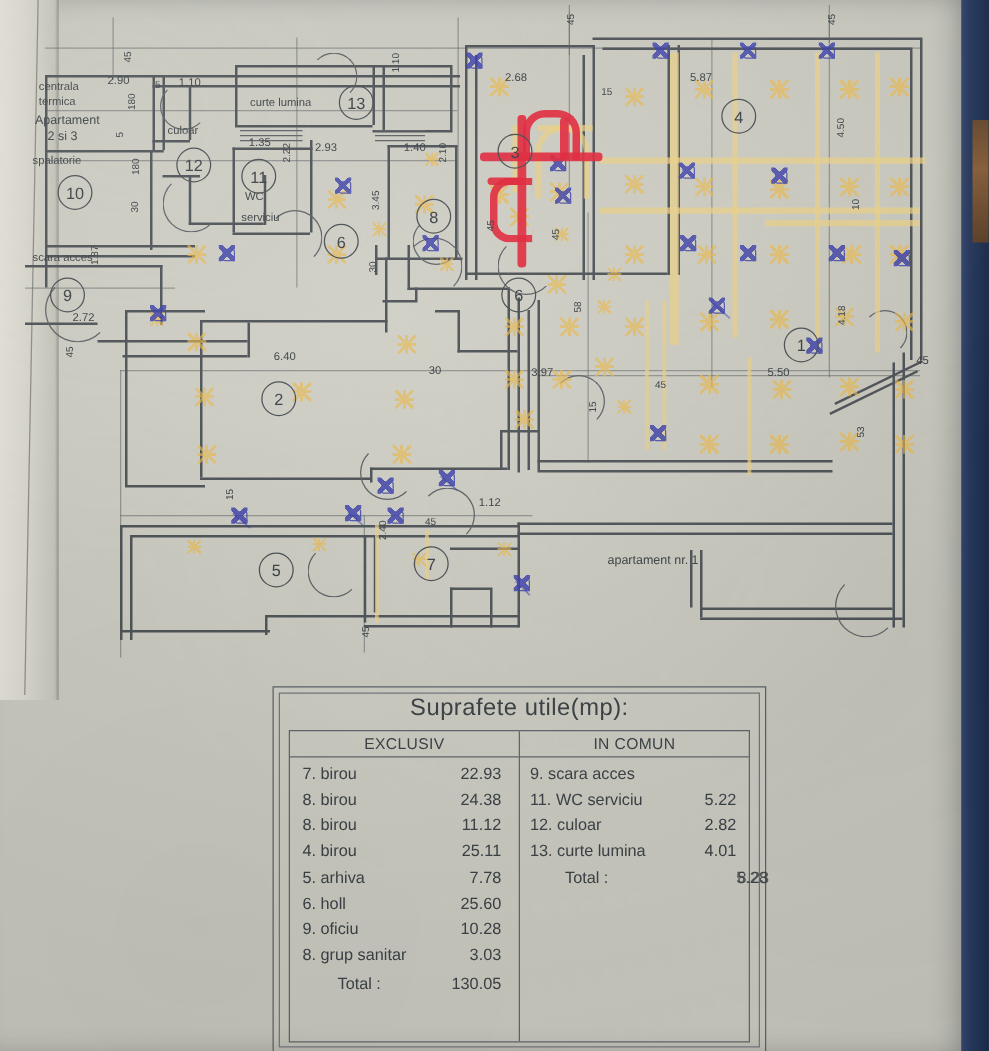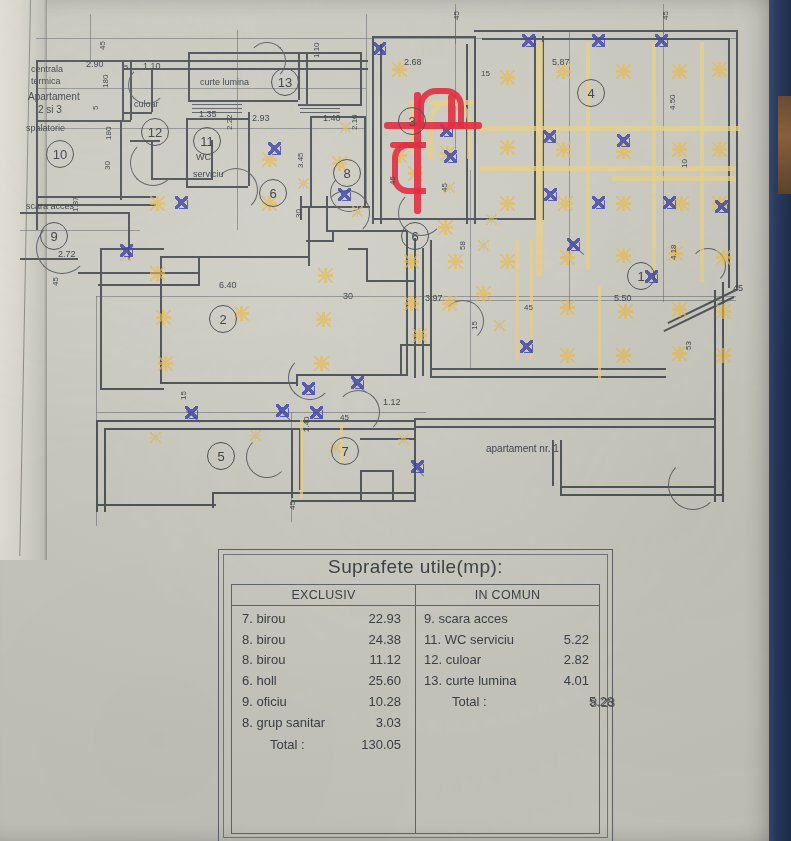--- a/index.html
+++ b/index.html
@@ -546,20 +546,28 @@
           </div>
           <div class="trow">
             <span class="nm">8. birou</span>
             <span class="vl">24.38</span>
           </div>
           <div class="trow">
             <span class="nm">8. birou</span>
             <span class="vl">11.12</span>
           </div>
           <div class="trow">
+            <span class="nm">4. birou</span>
+            <span class="vl">25.11</span>
+          </div>
+          <div class="trow">
+            <span class="nm">5. arhiva</span>
+            <span class="vl">7.78</span>
+          </div>
+          <div class="trow">
             <span class="nm">6. holl</span>
             <span class="vl">25.60</span>
           </div>
           <div class="trow">
             <span class="nm">9. oficiu</span>
             <span class="vl">10.28</span>
           </div>
           <div class="trow">
             <span class="nm">8. grup sanitar</span>
             <span class="vl">3.03</span>

